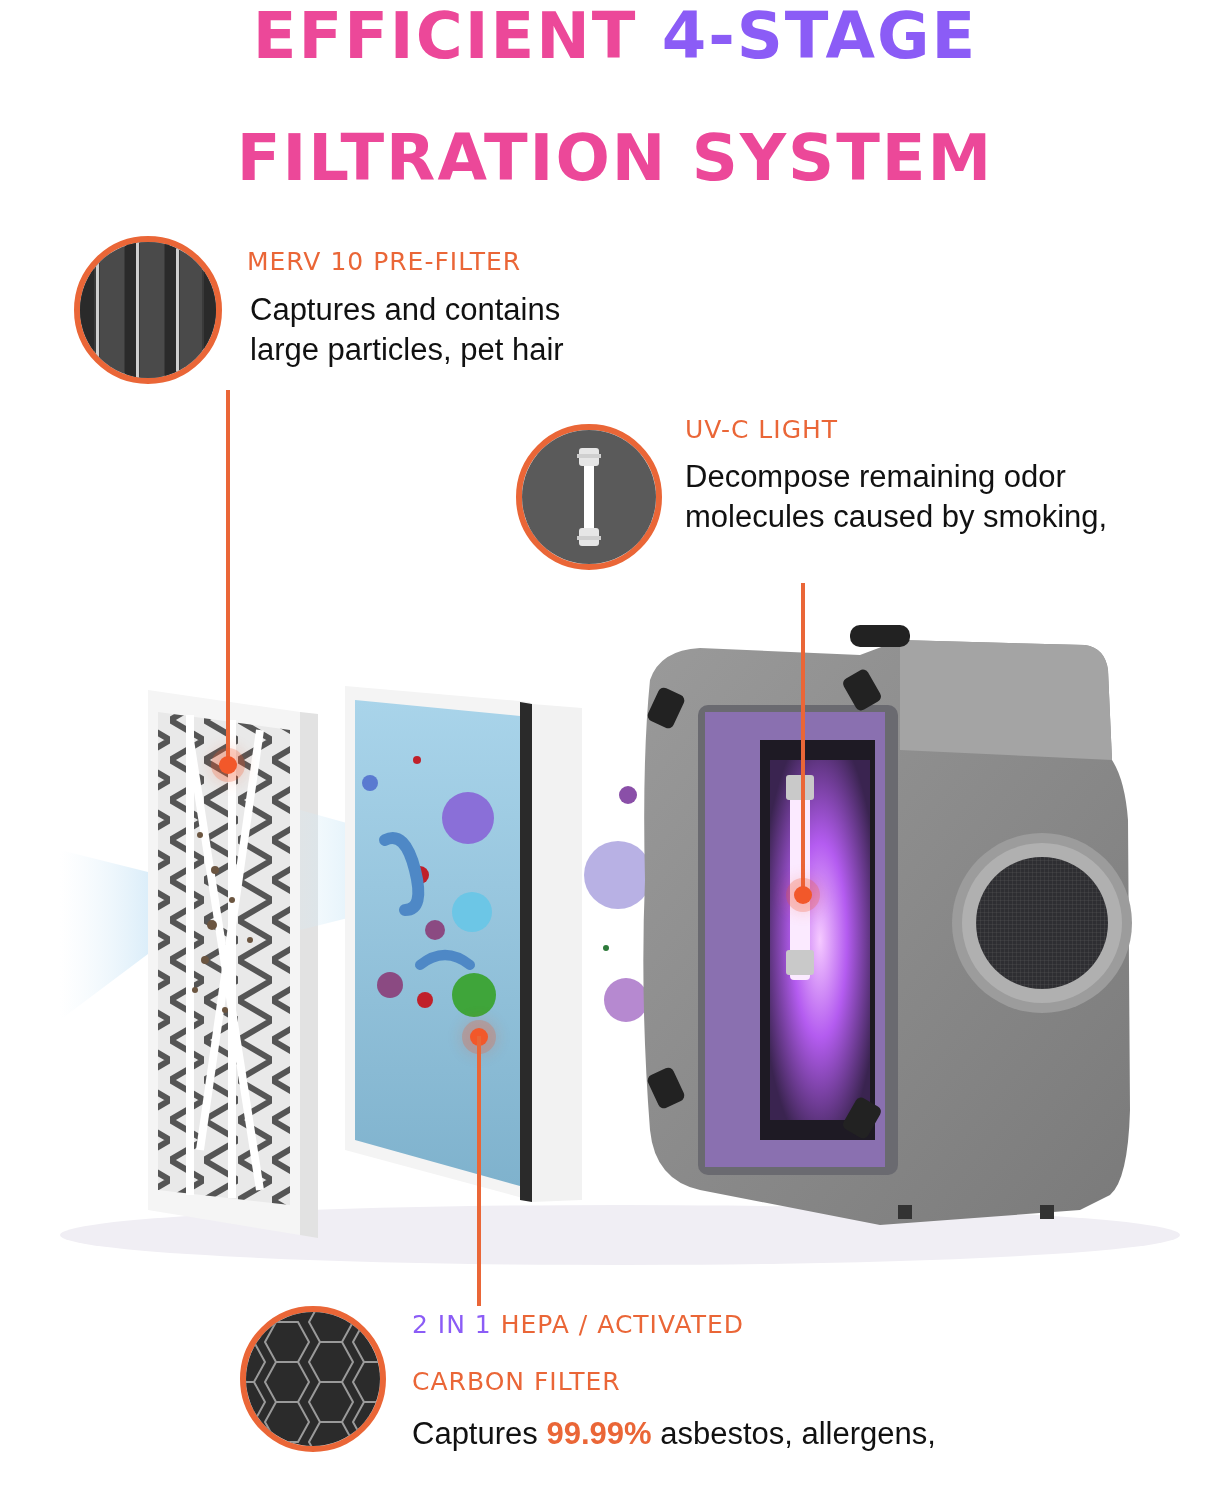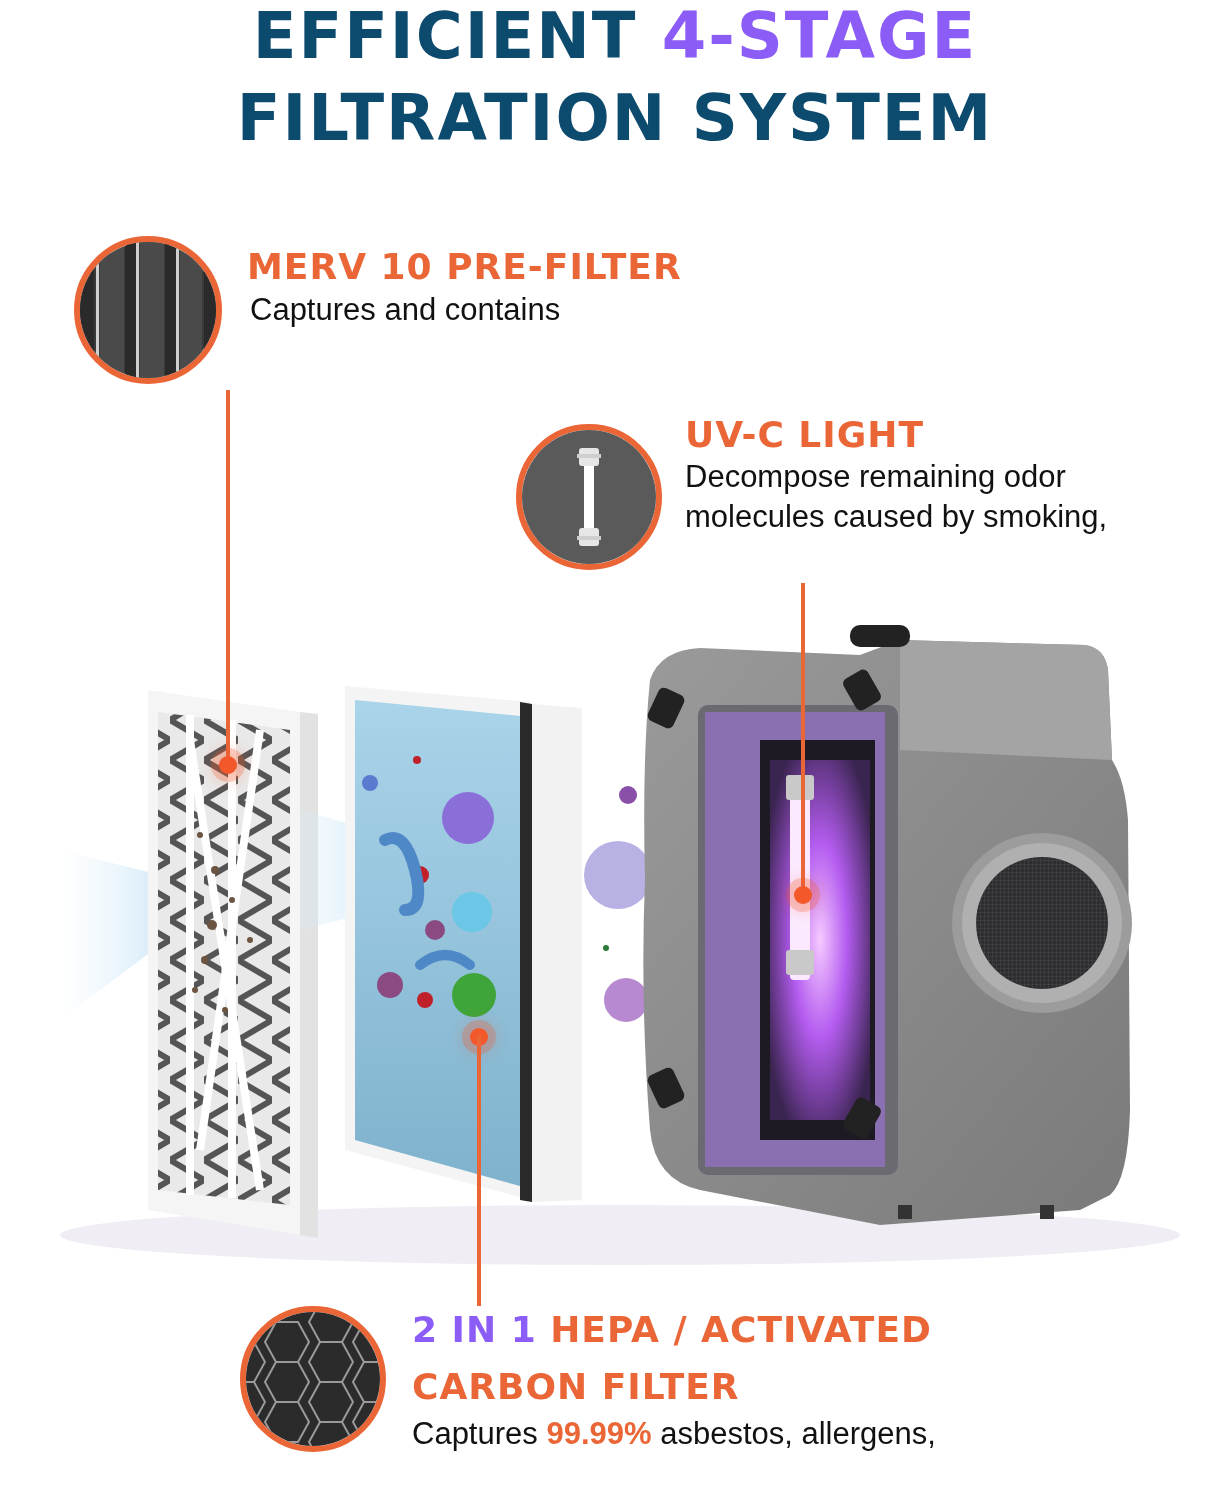--- a/index.html
+++ b/index.html
@@ -5,26 +5,26 @@
     html, body { margin: 0; padding: 0; background: #ffffff; }
     body { width: 1230px; height: 1496px; position: relative; overflow: hidden;
            font-family: "Liberation Sans", sans-serif; color: #111; }
 
     
     .title-line { position: absolute; left: 0; width: 1230px; text-align: center;
                   font-family: "DejaVu Sans", sans-serif; font-weight: 900;
                   font-size: 64px; letter-spacing: 2px; line-height: 1; }
     .title-line.l1 { top: 4px; }
     .title-line.l2 { top: 86px; }
-    .orange { color: #0c4a6e; }
+    .orange { color: #ec4899; margin-top: 40px; }
     .black { color: #8b5cf6; }
 
     
     .callout-head { position: absolute; font-family: "DejaVu Sans", sans-serif;
-                    font-weight: 700; font-size: 36px; letter-spacing: 1px;
+                    font-weight: 400; font-size: 25px; letter-spacing: 1px;
                     line-height: 1; color: #ea6637; white-space: nowrap; }
     .callout-body { position: absolute; font-family: "Liberation Sans", sans-serif;
                     font-size: 31px; line-height: 40px; color: #111; white-space: nowrap; }
     .callout-body .hl { color: #ea6637; font-weight: 700; margin-top: 24px; }
 
     
     .icon-circle { position: absolute; border-radius: 50%; border: 6px solid #ea6637;
                    box-sizing: border-box; overflow: hidden; }
 
     
@@ -179,20 +179,21 @@
     <g fill="#555">
       <rect x="20" y="0" width="24" height="136" opacity="0.6"></rect>
       <rect x="60" y="0" width="24" height="136" opacity="0.6"></rect>
       <rect x="100" y="0" width="22" height="136" opacity="0.6"></rect>
     </g>
   </svg>
 </div>
 <div class="callout-head" style="left:247px; top:249px;">MERV 10 PRE-FILTER</div>
 <div class="callout-body" style="left:250px; top:290px;">
   <div>Captures and contains</div>
+  <div>large particles, pet hair</div>
 </div>
 <div class="leader" style="left:226px; top:390px; height:368px;"></div>
 <div class="dot" style="left:219px; top:756px;"></div>
 
 <div class="icon-circle" style="left:516px; top:424px; width:146px; height:146px;">
   <svg width="134" height="134" viewBox="0 0 134 134">
     <rect width="134" height="134" fill="#5a5a5a"></rect>
     <rect x="62" y="30" width="10" height="74" fill="#ffffff"></rect>
     <rect x="57" y="18" width="20" height="18" rx="3" fill="#e6e6e6"></rect>
     <rect x="57" y="98" width="20" height="18" rx="3" fill="#e6e6e6"></rect>

